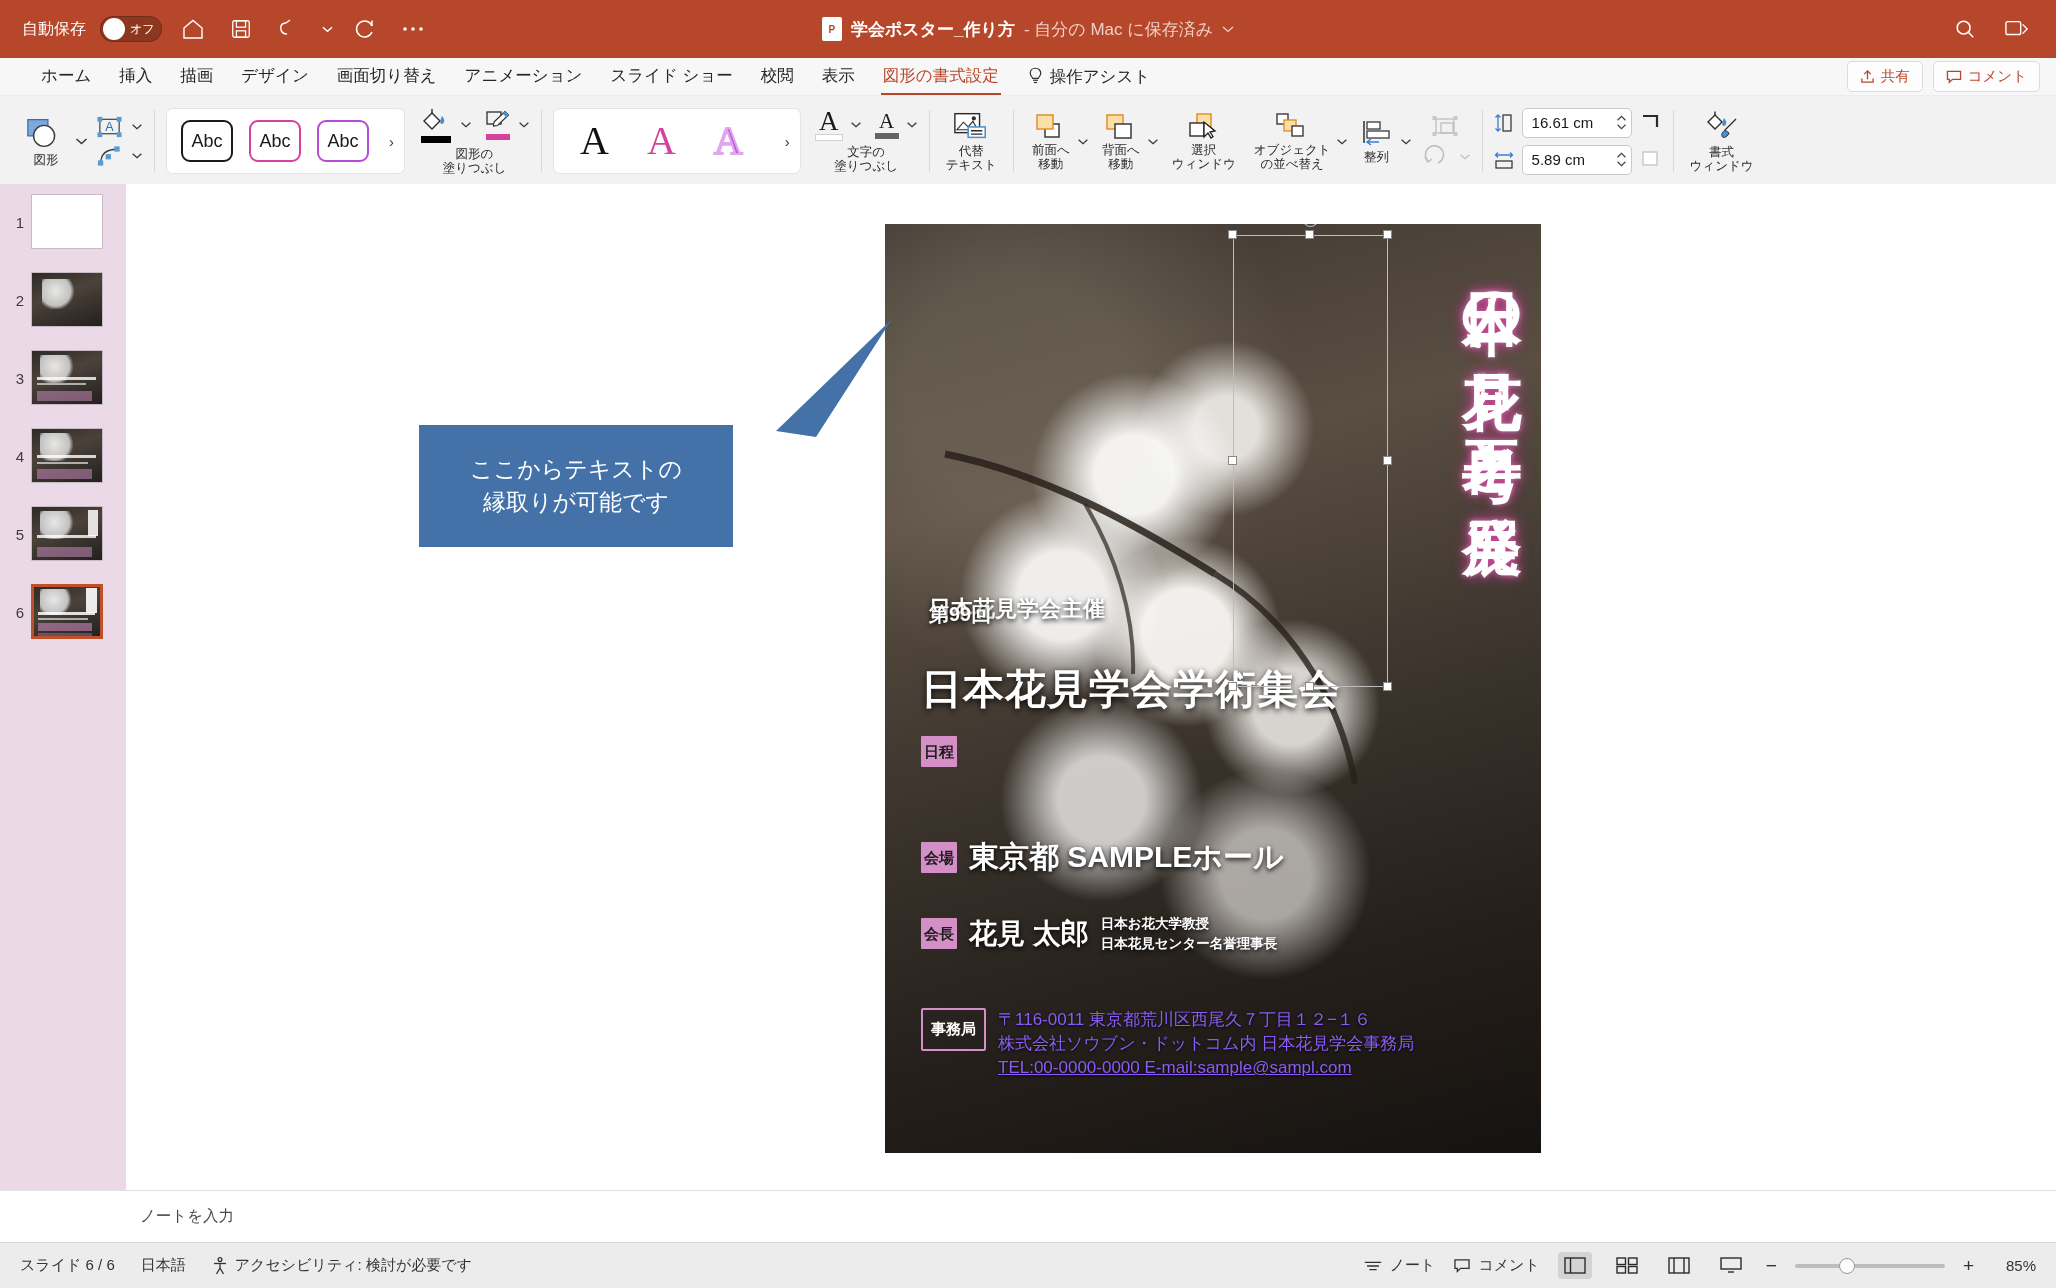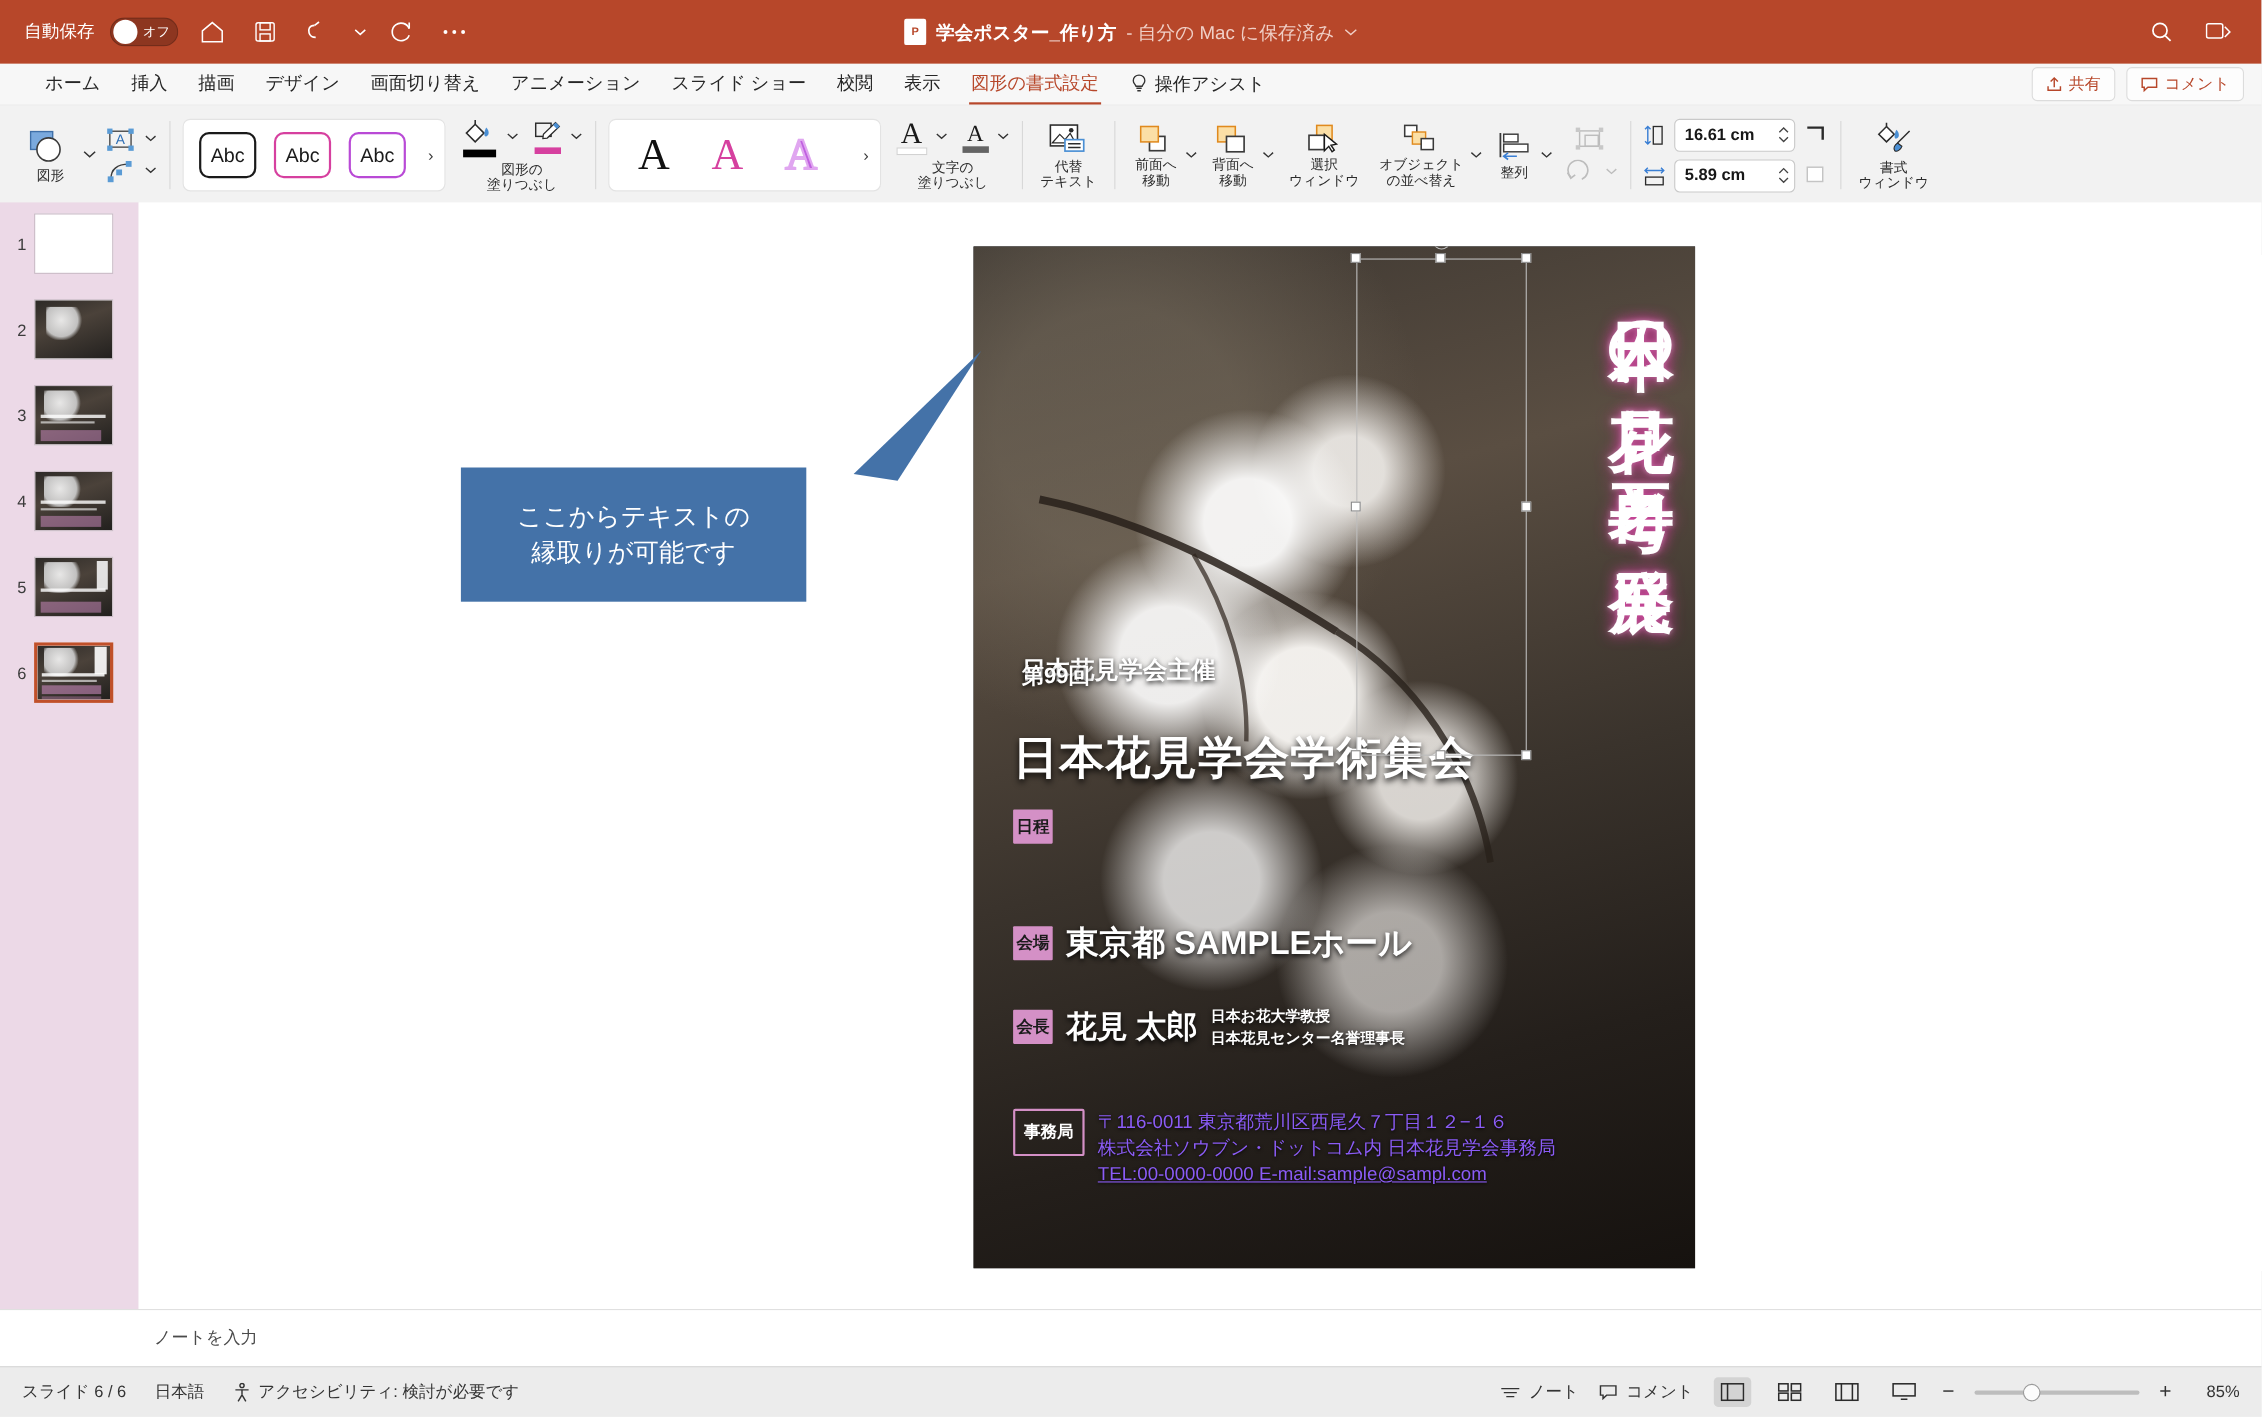--- a/index.html
+++ b/index.html
@@ -89,21 +89,21 @@
   .abc-chip.purple { border-color: #b94ad6; }
   .gal-more { font-size: 15px; color: #3a3a3a; padding: 0 4px; }
   .A-chip { font-size: 40px; line-height: 1; font-weight: 400; font-family: "Liberation Serif", serif; }
 
   .stepper-wrap { display: flex; flex-direction: column; gap: 7px; justify-content: center; }
   .stepper { display: flex; align-items: center; gap: 8px; }
   .stp-icon { width: 20px; height: 22px; }
   .stp-field {
     width: 110px; height: 30px; background: #fff; border: 1px solid #c9c9c9; border-radius: 5px;
     display: flex; align-items: center; justify-content: space-between; padding: 0 4px 0 9px;
-    font-size: 15px; color: #171717; font-weight: bold;
+    font-size: 15px; color: #171717;
   }
   .spin { display: flex; flex-direction: column; gap: 1px; color: #444; font-size: 9px; line-height: 8px; }
 
   
   .body { flex: 1 1 auto; display: flex; min-height: 0; }
   .thumbs {
     width: 126px; background: #ecd9e7; flex: 0 0 126px; padding: 10px 0 0 0;
     display: flex; flex-direction: column; align-items: center; gap: 23px; overflow: hidden;
   }
   .thumb-row { display: flex; align-items: flex-start; gap: 7px; width: 100%; padding-left: 10px; }

